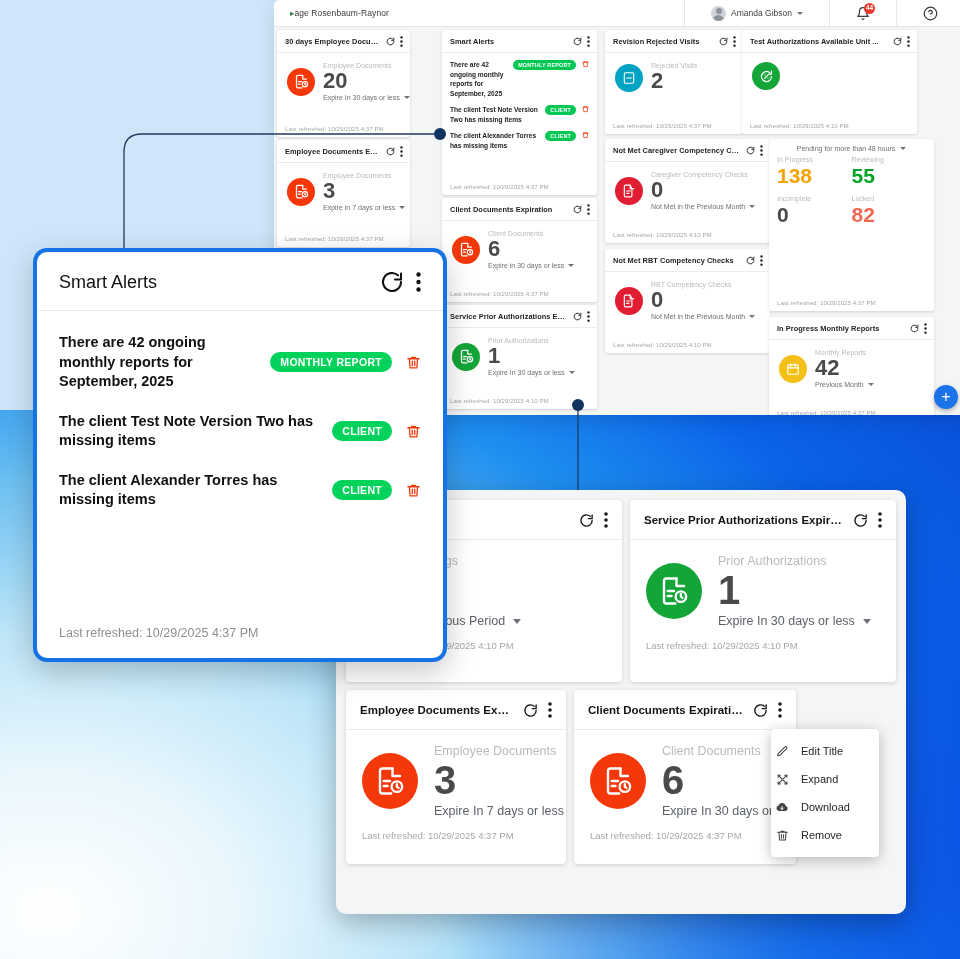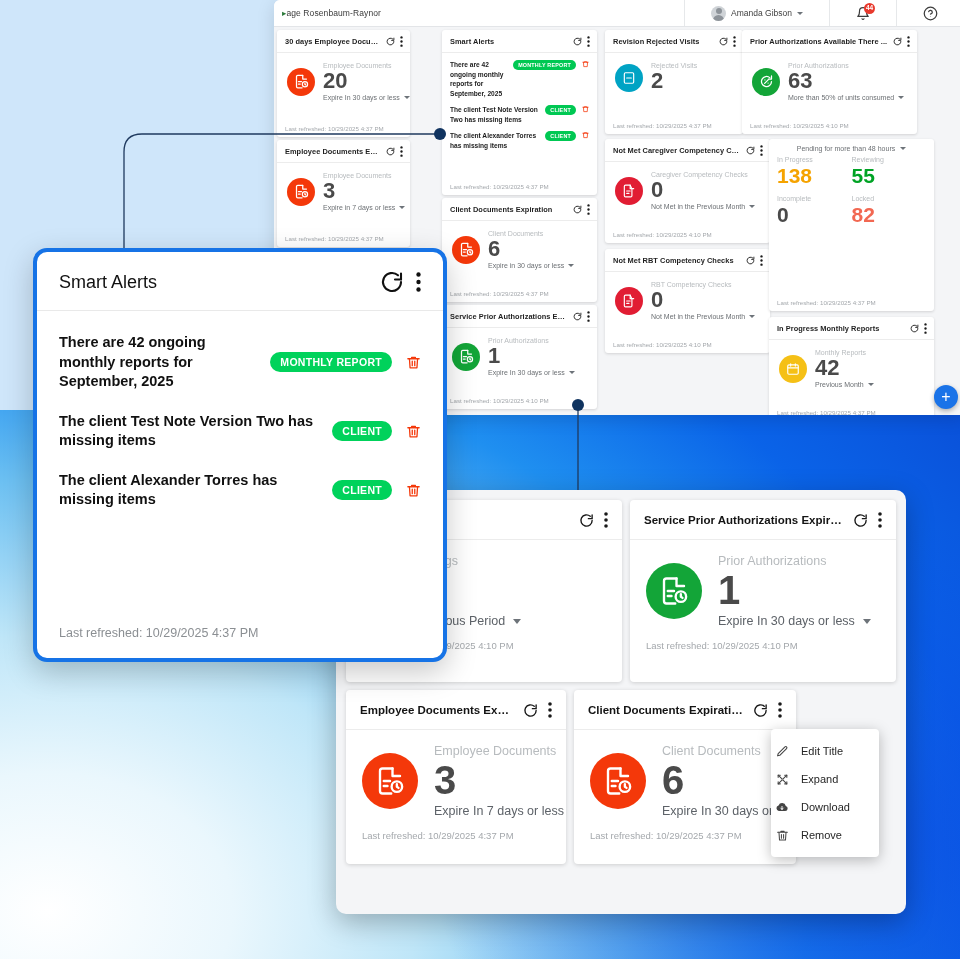--- a/index.html
+++ b/index.html
@@ -50,20 +50,21 @@
     display: flex;
     align-items: center;
     padding: 0 0 0 8px;
     position: relative;
   }
   #dash-breadcrumb {
     font-size: 8.5px;
     color: #3a3a3a;
     letter-spacing: .1px;
     white-space: nowrap;
+    margin-left: 8px;
   }
   #dash-breadcrumb .bc-home { color: #2b7a3a; }
   .hdr-right {
     margin-left: auto;
     display: flex;
     align-items: stretch;
     height: 100%;
   }
   .hdr-cell {
     display: flex; align-items: center; gap: 5px;
@@ -597,47 +598,39 @@
                 <span class="caret-sm"></span>
               </div>
           </div>
         </div>
       </div>
       <div class="mc-foot">Last refreshed: 10/29/2025 4:10 PM</div>
     </div>
 
     <div class="mini-card" style="left:468px; top:3px; width:175px; height:104px;">
       <div class="mc-head">
-        <div class="mc-title">Prior Authorizations Available There ...</div>
+        <div class="mc-title">Test Authorizations Available Unit ...</div>
         <svg class="icon-refresh" width="9" height="9" viewBox="0 0 24 24" fill="none" stroke="#1a1a1a" stroke-width="2.4" stroke-linecap="round">
             <path d="M21 12a9 9 0 1 1-3-6.7"></path>
             <path d="M21 3v6h-6"></path>
           </svg>
         <svg class="icon-kebab" width="3" height="11" viewBox="0 0 4 16">
             <circle cx="2" cy="2" r="1.7" fill="#1a1a1a"></circle>
             <circle cx="2" cy="8" r="1.7" fill="#1a1a1a"></circle>
             <circle cx="2" cy="14" r="1.7" fill="#1a1a1a"></circle>
           </svg>
       </div>
       <div class="mc-body">
         <div class="kpi-row">
           <div class="kpi-circle" style="background:#13a538">
             <svg width="15" height="15" viewBox="0 0 24 24" fill="none" stroke="#fff" stroke-width="2" stroke-linecap="round" stroke-linejoin="round">
                 <path d="M20 12a8 8 0 1 1-2.5-5.8"></path>
                 <path d="M20 3v5h-5"></path>
                 <path d="M9.5 9.5h.01M14.5 14.5h.01M15 9l-6 6"></path>
               </svg>
-          </div>
-          <div class="kpi-col">
-            <div class="kpi-label">Prior Authorizations</div>
-            <div class="kpi-value">63</div>
-            <div class="kpi-sub">
-                <span>More than 50% of units consumed</span>
-                <span class="caret-sm"></span>
-              </div>
           </div>
         </div>
       </div>
       <div class="mc-foot">Last refreshed: 10/29/2025 4:10 PM</div>
     </div>
 
     <div class="mini-card" style="left:495px; top:112px; width:165px; height:172px;">
       <div class="mc-body">
         <div class="pv-top">
             <span>Pending for more than 48 hours</span>

